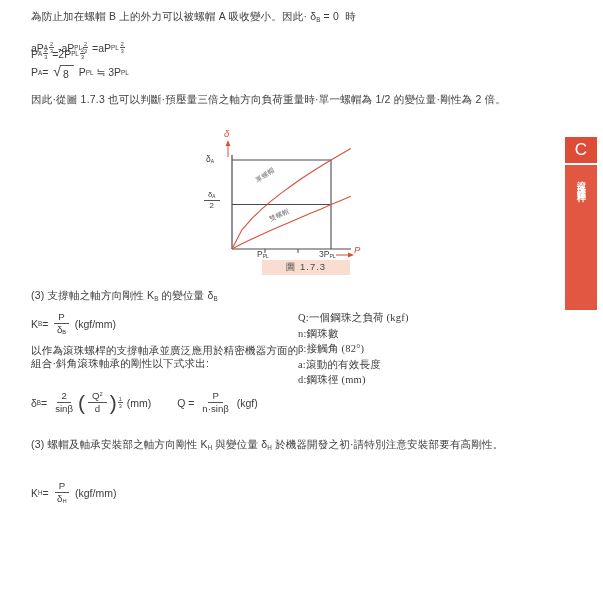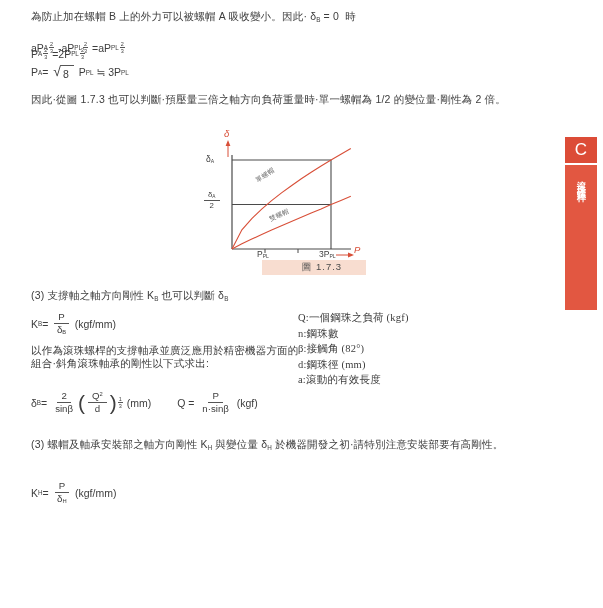--- a/index.html
+++ b/index.html
@@ -38,21 +38,21 @@
   #ylab{left:29px;top:-2px;font-size:9.5px;font-style:italic;}
   #ytick-a{left:11px;top:24px;}
   #ytick-a2{left:6px;top:60px;}
   #xtick-ppl{left:62px;top:119px;}
   #xtick-3ppl{left:124px;top:119px;}
   #xlab{left:159px;top:114px;font-size:9.5px;font-style:italic;}
   .curve-lab{position:absolute;font-size:6.5px;color:#666;letter-spacing:.5px;}
   #clab-single{left:60px;top:41px;transform:rotate(-33deg);}
   #clab-double{left:74px;top:81px;transform:rotate(-24deg);}
   #fig-caption{position:absolute;left:262px;top:260px;width:88px;height:15px;background:#f8ddd0;
-    font-size:9.5px;color:#4a4a4a;display:flex;align-items:center;justify-content:center;letter-spacing:1px;padding-left:16px;}
+    font-size:9.5px;color:#4a4a4a;display:flex;align-items:center;justify-content:center;letter-spacing:1px;}
 
   #s3-head{left:31px;top:289px;width:330px;}
   #f-kb{left:31px;top:311px;}
   #s3-para{left:31px;top:344px;width:273px;line-height:13.2px;}
   #f-db{left:31px;top:390px;}
   #defs{position:absolute;left:298px;top:310px;font-size:10.5px;line-height:15.6px;letter-spacing:.2px;font-family:Liberation Serif, serif;}
   #s4-para{left:31px;top:437px;width:548px;line-height:15px;}
   #f-kh{left:31px;top:480px;}
 
   
@@ -142,21 +142,21 @@
           <span class="fd"><span class="tk">2</span></span>
         </span></span>
     <span id="xtick-ppl" class="chart-lab"><span class="tk">P</span><span class="tsub">PL</span></span>
     <span id="xtick-3ppl" class="chart-lab"><span class="tk">3P</span><span class="tsub">PL</span></span>
     <span id="xlab" class="chart-lab red"><span class="tk">P</span></span>
     <span id="clab-single" class="curve-lab">單螺帽</span>
     <span id="clab-double" class="curve-lab">雙螺帽</span>
   </div>
   <div id="fig-caption">圖 1.7.3</div>
 
-  <div id="s3-head" class="para"><span class="tk">(3) 支撐軸之軸方向剛性 K</span><span class="tsub">B</span><span class="tk"> 也可以判斷 δ</span><span class="tsub">B</span></div>
+  <div id="s3-head" class="para"><span class="tk">(3) 支撐軸之軸方向剛性 K</span><span class="tsub">B</span><span class="tk"> 的變位量 δ</span><span class="tsub">B</span></div>
   <div id="f-kb" class="formula">
       <span class="tk">K</span>
       <span class="tsub">B</span>
       <span class="tk">= </span>
       <span class="frc">
         <span class="fn"><span class="tk">P</span></span>
         <span class="fd"><span class="tk">δ</span><span class="tsub">B</span></span>
       </span>
       <span class="tk"> (kgf/mm)</span>
     </div>
@@ -190,22 +190,22 @@
           <span class="fd"><span class="tk">n·sinβ</span></span>
         </span>
         <span class="tk"> (kgf)</span>
       </span>
   </div>
 
   <div id="defs">
     <div>Q:一個鋼珠之負荷 (kgf)</div>
     <div>n:鋼珠數</div>
     <div>β:接觸角 (82°)</div>
+    <div>a:滾動的有效長度</div>
     <div>d:鋼珠徑 (mm)</div>
-    <div>a:滾動的有效長度</div>
   </div>
 
   <div id="s4-para" class="para"><span class="tk">(3) 螺帽及軸承安裝部之軸方向剛性 K</span><span class="tsub">H</span><span class="tk"> 與變位量 δ</span><span class="tsub">H</span><span class="tk"> 於機器開發之初·請特別注意安裝部要有高剛性。</span></div>
   <div id="f-kh" class="formula">
       <span class="tk">K</span>
       <span class="tsub">H</span>
       <span class="tk">= </span>
       <span class="frc">
         <span class="fn"><span class="tk">P</span></span>
         <span class="fd"><span class="tk">δ</span><span class="tsub">H</span></span>

